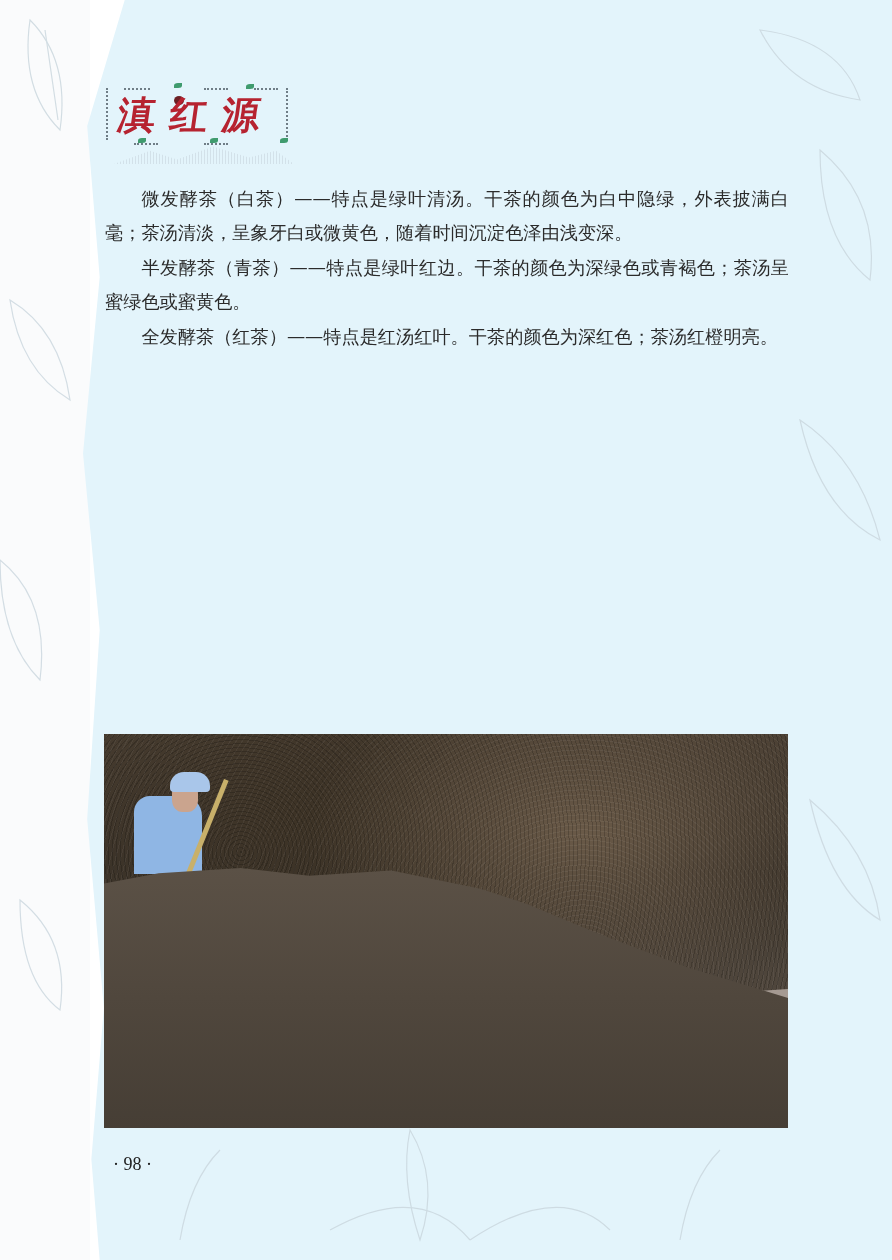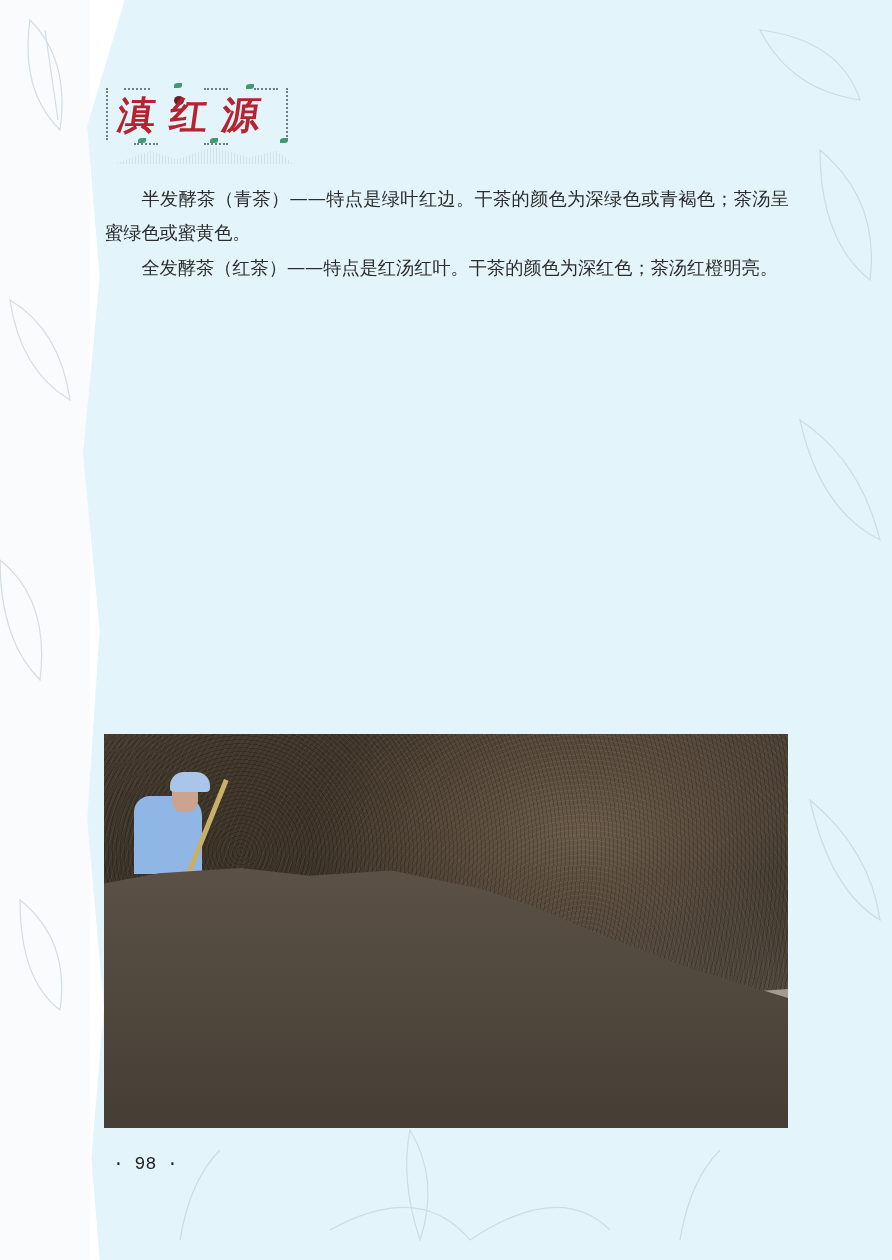--- a/index.html
+++ b/index.html
@@ -90,21 +90,21 @@
     .photo .worker-cap {
       position:absolute; left:66px; top:38px; width:40px; height:20px;
       background:#a9c6ea; border-radius:14px 14px 4px 4px;
     }
     .photo .pole {
       position:absolute; left:120px; top:45px; width:5px; height:105px;
       background:#c8b06a; transform:rotate(22deg); transform-origin:top left;
     }
     .page-number {
       position:absolute; left:113px; top:1154px;
-      font-family:Liberation Mono, monospace; font-size:18px; color:#222;
+      font-family:Liberation Serif, serif; font-size:18px; color:#222;
     }
   </style>
 </head>
 <body>
 
 <div class="left-band"></div>
 <div class="page-bg"></div>
 
 <svg class="leaf-deco" width="892" height="1260" viewBox="0 0 892 1260" style="left:0;top:0;">
   <g fill="none" stroke="#c9d6dd" stroke-width="1.2" opacity="0.8">
@@ -137,20 +137,21 @@
   <div class="leaf-g" style="left:142px;top:6px;"></div>
   <div class="leaf-g" style="left:34px;top:60px;"></div>
   <div class="leaf-g" style="left:106px;top:60px;"></div>
   <div class="leaf-g" style="left:176px;top:60px;"></div>
   <div class="teapot"></div>
   <div class="title">滇红源</div>
   <div class="waves"></div>
 </div>
 
 <div class="content">
+  <p>微发酵茶（白茶）——特点是绿叶清汤。干茶的颜色为白中隐绿，外表披满白毫；茶汤清淡，呈象牙白或微黄色，随着时间沉淀色泽由浅变深。</p>
   <p>半发酵茶（青茶）——特点是绿叶红边。干茶的颜色为深绿色或青褐色；茶汤呈蜜绿色或蜜黄色。</p>
   <p>全发酵茶（红茶）——特点是红汤红叶。干茶的颜色为深红色；茶汤红橙明亮。</p>
 </div>
 
 <div class="photo" title="worker inspecting a large pile of fermenting dark tea leaves">
   <div class="texture"></div>
   <div class="floor"></div>
   <div class="worker-shirt"></div>
   <div class="worker-head"></div>
   <div class="worker-cap"></div>

